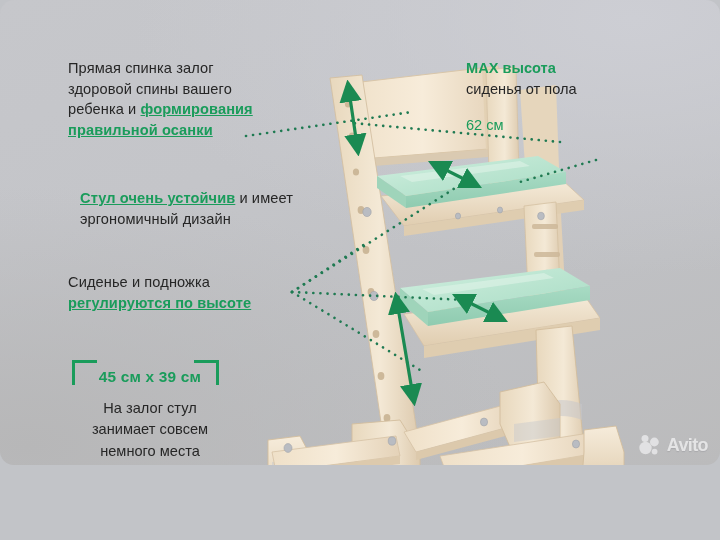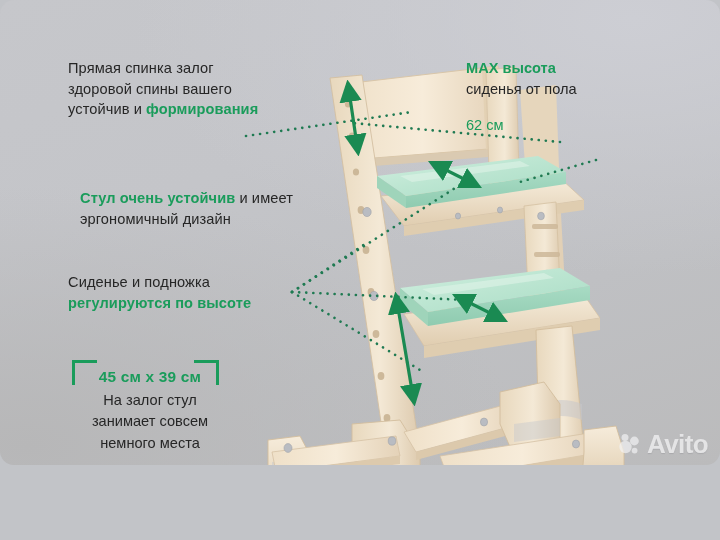--- a/index.html
+++ b/index.html
@@ -12,48 +12,48 @@
     position:relative;width:720px;height:465px;overflow:hidden;
     background:
       radial-gradient(120% 95% at 88% 4%, #cdced4 0%, rgba(205,206,212,0) 58%),
       radial-gradient(110% 90% at 4% 96%, #b7b7b8 0%, rgba(183,183,184,0) 62%),
       linear-gradient(160deg,#c6c7cb 0%,#c4c5c9 35%,#bfc0c3 68%,#bbbbbc 100%);
     border-radius: 14px;
   }
 
   
   .txt{position:absolute;color:#262626;font-size:14.6px;line-height:1.42;font-weight:400;letter-spacing:.1px;}
-  .g{color:#1a9c5b;font-weight:700;}
+  .g{color:#1a9c5b;font-weight:700;text-decoration:underline;}
 
   #blk-posture{left:68px;top:58px;width:250px;}
   #blk-stable{left:80px;top:188px;width:260px;}
   #blk-adjust{left:68px;top:272px;width:245px;}
 
   #blk-size{position:absolute;left:80px;top:366px;width:140px;text-align:center;color:#262626;font-size:14.6px;line-height:1.45;}
-  #blk-size .dim{color:#1a9c5b;font-weight:700;font-size:15.4px;display:block;margin-bottom:2px;letter-spacing:.2px;}
+  #blk-size .dim{color:#1a9c5b;font-weight:700;font-size:15.4px;display:block;margin-bottom:10px;letter-spacing:.2px;}
 
   #blk-max{position:absolute;right:54px;top:58px;width:200px;text-align:left;color:#262626;font-size:14.6px;line-height:1.45;}
   #blk-max .hl{color:#1a9c5b;font-weight:700;}
   #blk-max .num{color:#1a9c5b;font-weight:400;display:block;margin-top:15px;}
 
   
   .brk{position:absolute;width:22px;height:22px;border:3px solid #1a9c5b;}
   #brk-tl{left:72px;top:360px;border-right:none;border-bottom:none;}
   #brk-tr{left:194px;top:360px;border-left:none;border-bottom:none;}
   #brk-bl{left:72px;top:470px;border-right:none;border-top:none;}
   #brk-br{left:194px;top:470px;border-left:none;border-top:none;}
 
   
   #chair-svg,#anno-svg{position:absolute;left:0;top:0;width:720px;height:540px;}
   #chair-svg{pointer-events:none;}
   #anno-svg{pointer-events:none;}
 
   
   #avito{position:absolute;right:12px;bottom:8px;display:flex;align-items:center;gap:5px;opacity:.75;}
-  #avito .wm-txt{font-size:26px;font-weight:700;color:#f2f2f3;letter-spacing:-.6px;line-height:1;
+  #avito .wm-txt{font-size:18px;font-weight:700;color:#f2f2f3;letter-spacing:-.6px;line-height:1;
                  text-shadow:0 1px 1px rgba(120,120,125,.35);text-align:right;}
 </style>
 </head>
 <body>
 
 <div id="stage">
 
   <svg id="chair-svg" viewBox="0 0 720 540" xmlns="http://www.w3.org/2000/svg">
     <defs>
       <linearGradient id="wdA" x1="0" y1="0" x2="1" y2="0">
@@ -213,21 +213,22 @@
       <line x1="348" y1="84" x2="358" y2="152" marker-start="url(#arrT)" marker-end="url(#arrH)"></line>
       <line x1="432" y1="163" x2="478" y2="186" marker-start="url(#arrT)" marker-end="url(#arrH)"></line>
       <line x1="456" y1="296" x2="504" y2="320" marker-start="url(#arrT)" marker-end="url(#arrH)"></line>
       <line x1="414" y1="402" x2="396" y2="296" marker-start="url(#arrT)" marker-end="url(#arrH)"></line>
     </g>
   </svg>
 
   <div class="txt" id="blk-posture">
     <span>Прямая спинка залог</span><br>
     <span>здоровой спины вашего</span><br>
-    <span>устойчив и </span><span class="g">формирования</span><br>
+    <span>ребенка и </span><span class="g">формирования</span><br>
+    <span class="g">правильной осанки</span>
   </div>
 
   <div class="txt" id="blk-stable">
     <span class="g">Стул очень устойчив</span><span> и имеет</span><br>
     <span>эргономичный дизайн</span>
   </div>
 
   <div class="txt" id="blk-adjust">
     <span>Сиденье и подножка</span><br>
     <span class="g">регулируются по высоте</span>

